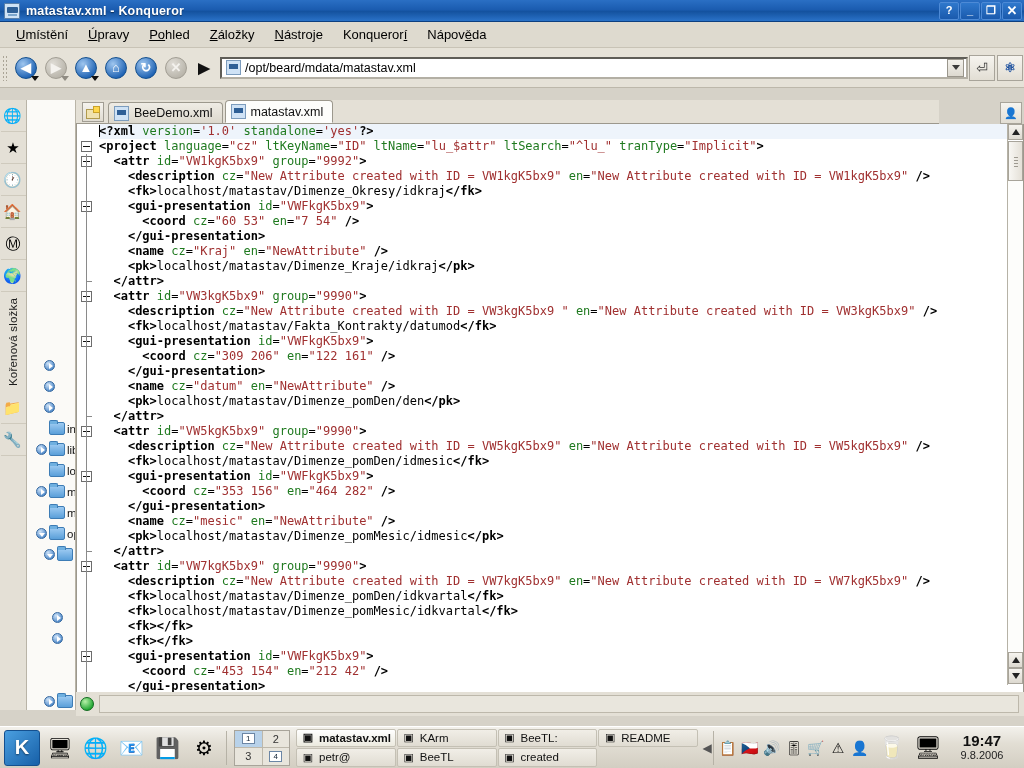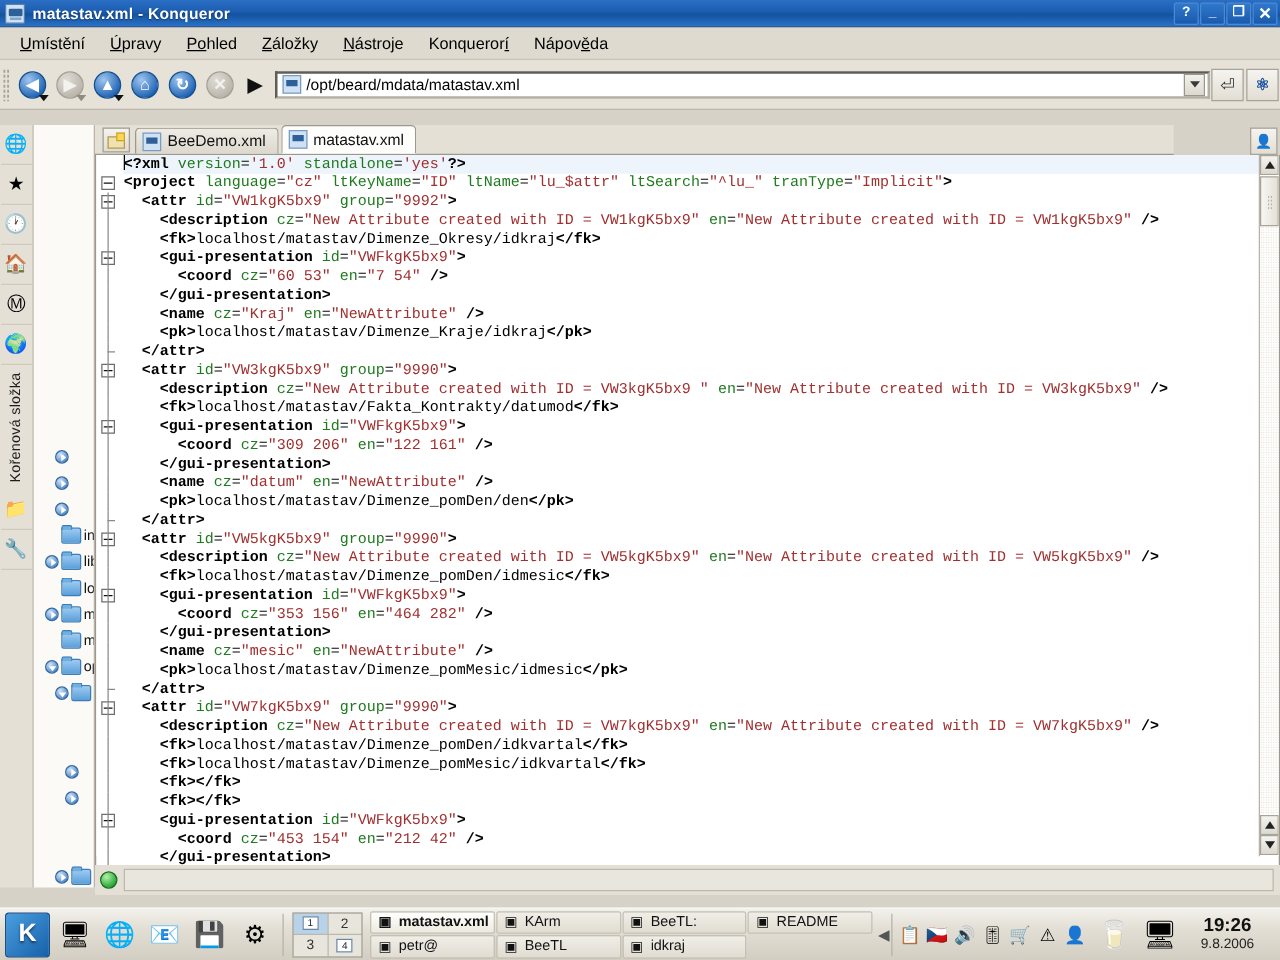--- a/index.html
+++ b/index.html
@@ -249,21 +249,21 @@
   .fold-tick {
     position: absolute; left: 9px; width: 6px; height: 1px; background: #8a8a8a;
   }
 
   .code {
     position: absolute; left: 22px; top: 0; right: 0; top: 0;
     font-family: "DejaVu Sans Mono", "Liberation Mono", monospace;
     font-size: 12px; line-height: 15px; white-space: pre;
     color: #000;
   }
-  .code .ln { height: 15px; white-space: pre; font-family: Liberation Mono, monospace; }
+  .code .ln { height: 15px; white-space: pre; }
   .code .ln.cur { background: #eef4fb; }
   .tg { color: #000; font-weight: bold; }
   .at { color: #1f7a1f; }
   .vl { color: #a03030; }
   .pi { color: #000; font-weight: bold; }
   .caretbar {
     display: inline-block; width: 1px; height: 12px; background: #000;
     vertical-align: -2px; margin-right: -1px;
   }
 
@@ -743,21 +743,21 @@
         <div class="task">
           <span class="tic">▣</span>
           <span class="tlbl">petr@</span>
         </div>
         <div class="task">
           <span class="tic">▣</span>
           <span class="tlbl">BeeTL</span>
         </div>
         <div class="task">
           <span class="tic">▣</span>
-          <span class="tlbl">idkraj</span>
+          <span class="tlbl">created</span>
         </div>
       </div>
     <div class="tray-arrow" style="font-size:12px;color:#555">◀</div>
     <div class="tray" id="tray">
         <div class="tray-ic">
           <span>📋</span>
         </div>
         <div class="tray-ic">
           <span>🇨🇿</span>
         </div>
@@ -779,18 +779,18 @@
       </div>
     <div id="trayextra" style="display:flex;align-items:center">
         <div class="big-ic">
           <span>🥛</span>
         </div>
         <div class="big-ic">
           <span>🖥</span>
         </div>
       </div>
     <div class="clock">
-      <div class="t">19:26</div>
+      <div class="t">19:47</div>
       <div class="d">9.8.2006</div>
     </div>
   </div>
 
 </div>
 
 </body></html>

